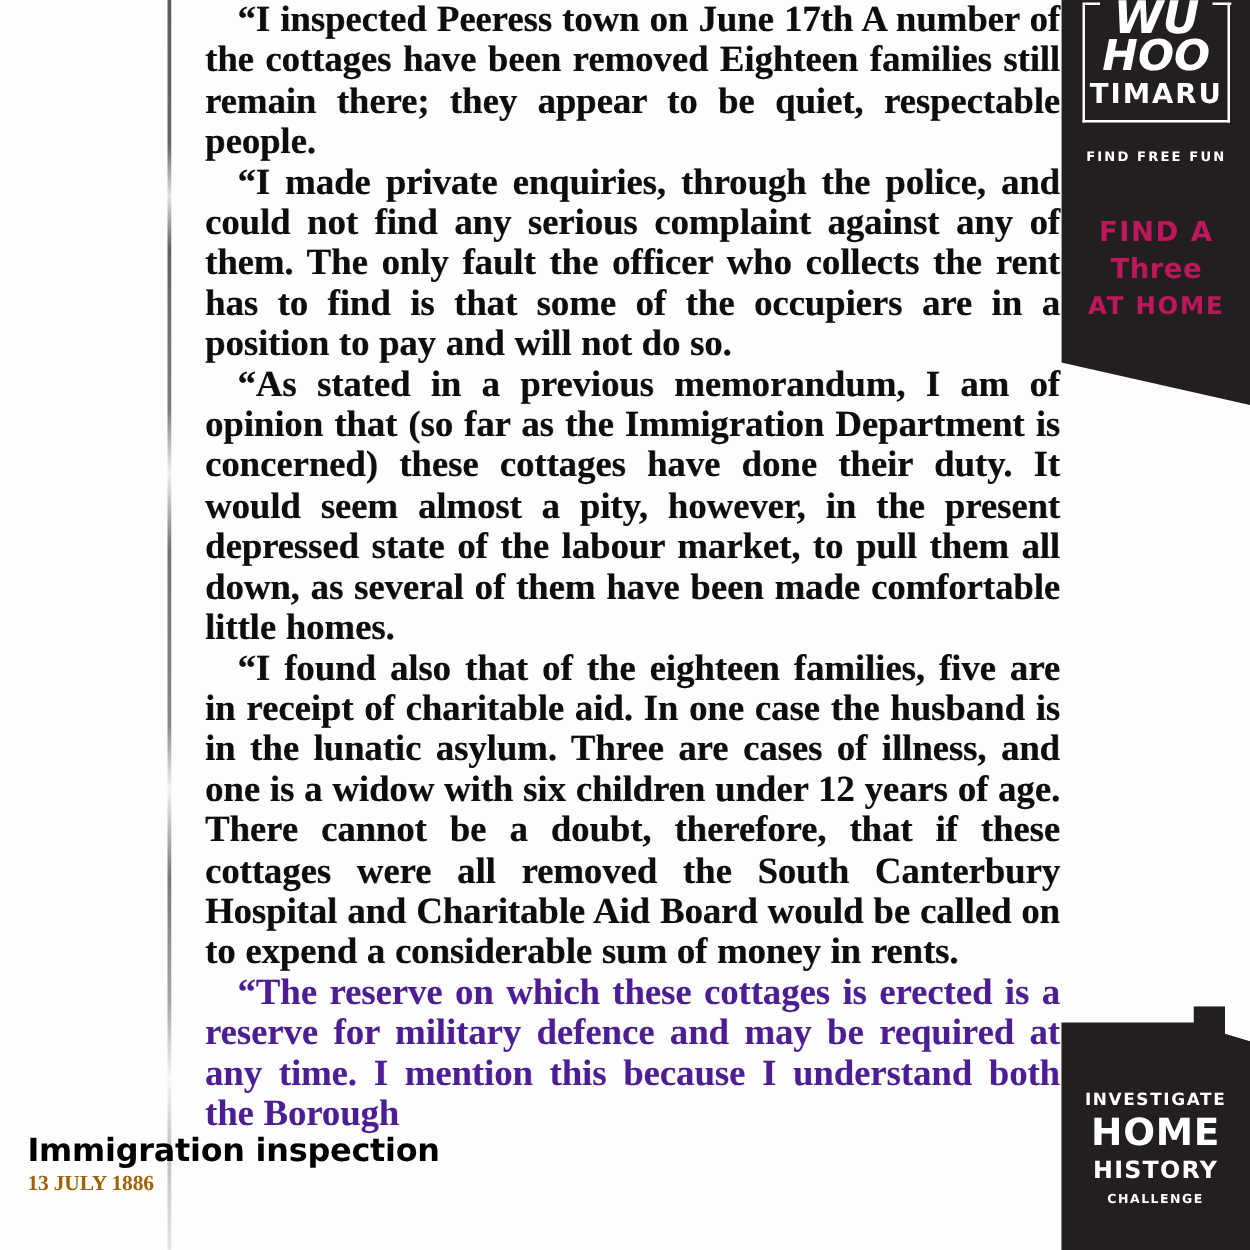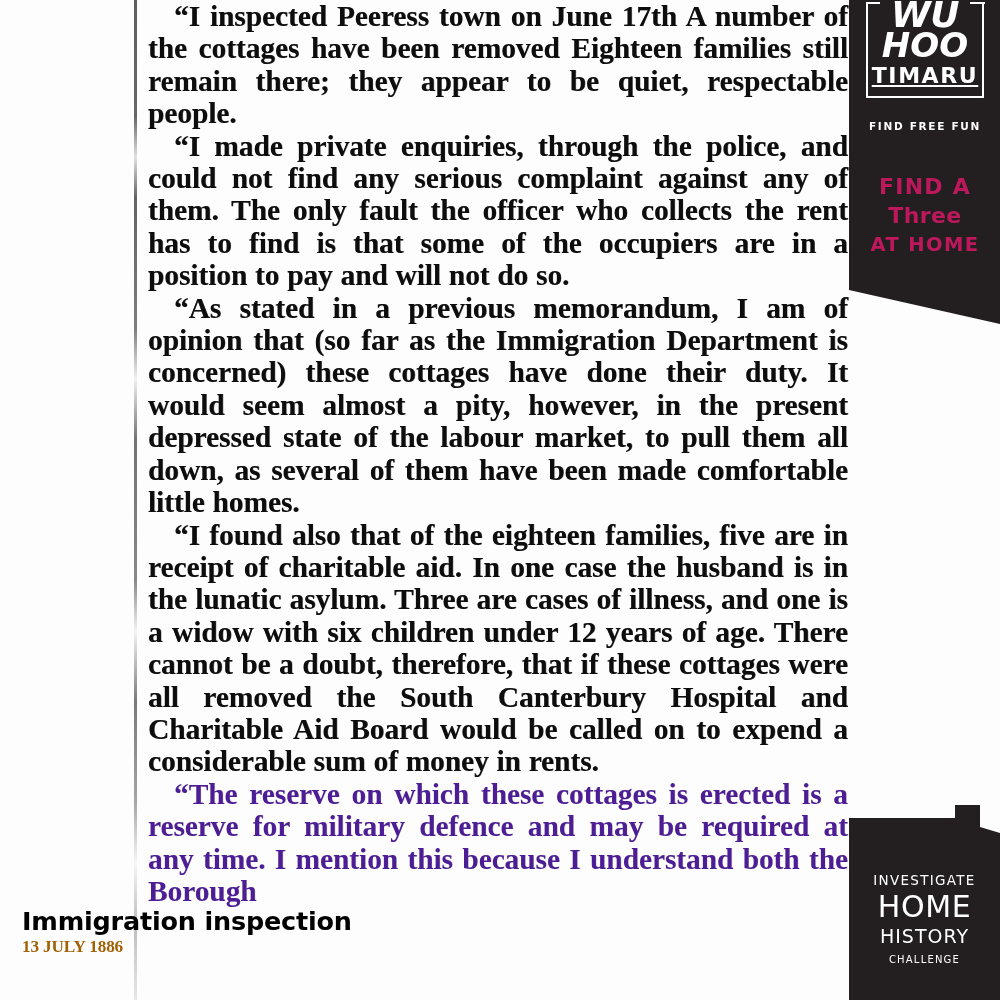--- a/index.html
+++ b/index.html
@@ -57,21 +57,21 @@
     font-family: "Liberation Serif", serif;
     font-size: 29.5px;
     line-height: 32.4px;
     font-weight: 700;
     letter-spacing: -0.1px;
     text-align: justify;
     text-justify: inter-word;
     -webkit-font-smoothing: none;
   }
   #article-text p {
-    margin: 0 0 0 0;
+    margin: 0 0 0 16px;
     text-indent: 26px;
     word-spacing: 0.5px;
   }
   #article-text p.faded {
     color: #4c1d95;
   }
   
   #article-text p { text-shadow: 0.4px 0 0 rgba(0,0,0,0.45); }
   #article-text p.faded { text-shadow: 0.4px 0 0 rgba(170,170,170,0.5); }
 
@@ -141,21 +141,20 @@
     left: 0;
     top: 60px;
     width: 118px;
     text-align: center;
     color: #ffffff;
     font-family: "DejaVu Sans", sans-serif;
     font-weight: 700;
     font-size: 22px;
     letter-spacing: 1.6px;
     line-height: 24px;
-    text-decoration: underline;
   }
   #wuhoo-tagline {
     position: absolute;
     left: 866px;
     top: 120px;
     width: 118px;
     text-align: center;
     color: #ffffff;
     font-family: "DejaVu Sans", sans-serif;
     font-weight: 700;
@@ -193,21 +192,21 @@
     width: 151px; height: 195px;
   }
   #house-text {
     position: absolute;
     left: 0;
     top: 65px;
     width: 151px;
     text-align: center;
     color: #ffffff;
     font-family: "DejaVu Sans", sans-serif;
-    font-weight: 400;
+    font-weight: 700;
   }
   #house-text .l1 { display:block; font-size: 13.5px; letter-spacing: 1.3px; line-height: 20px; }
   #house-text .l2 { display:block; font-size: 30px;  letter-spacing: 0.6px; line-height: 34px; }
   #house-text .l3 { display:block; font-size: 19px;  letter-spacing: 1.0px; line-height: 25px; }
   #house-text .l4 { display:block; font-size: 10px;letter-spacing: 1.2px; line-height: 22px; }
 
   
   #caption {
     position: absolute;
     left: 22px;

